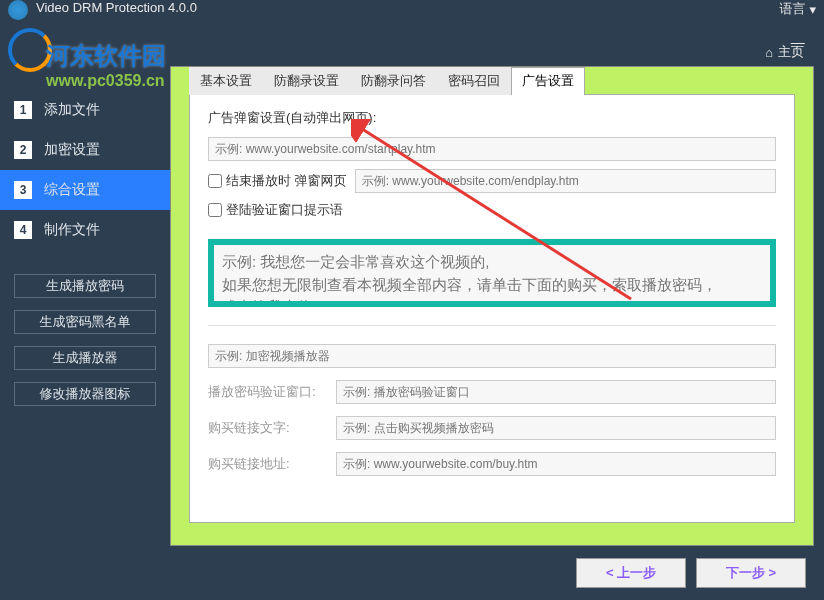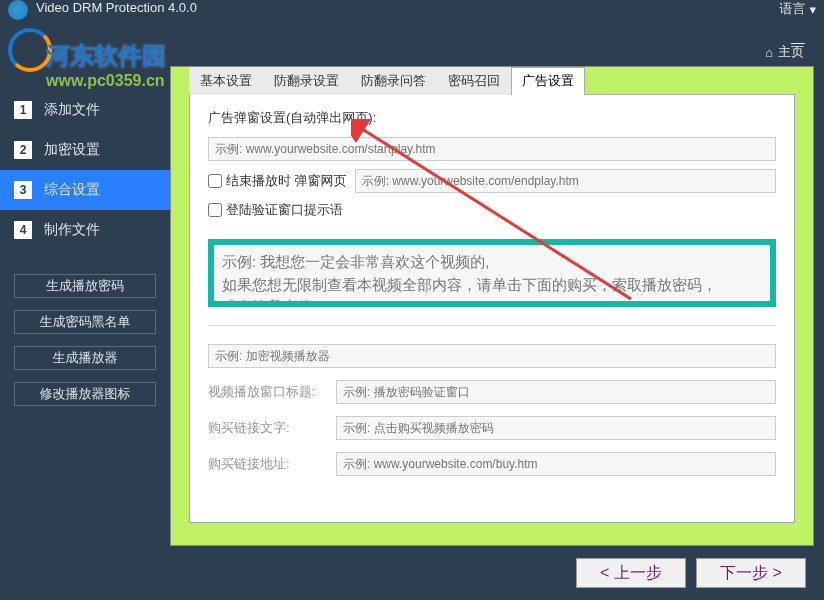--- a/index.html
+++ b/index.html
@@ -47,21 +47,21 @@
     .row input[type="text"] { flex: 1; height: 24px; border: 1px solid #ccc; background: #f7f7f7; padding: 0 6px; font-size: 12px; color: #888; }
     .row input[type="checkbox"] { width: 14px; height: 14px; }
     
     .textarea { width: 100%; height: 68px; border: 6px solid #14b8a6; background: #f7f7f7; padding: 6px 8px; font-size: 15px; color: #888; line-height: 1.5; resize: none; font-family: inherit; }
     
     .row2 { display: flex; align-items: center; margin-bottom: 12px; gap: 16px; }
     .row2 .lbl { width: 112px; font-size: 13px; color: #999; text-align: left; }
     .row2 input { flex: 1; height: 24px; border: 1px solid #ccc; background: #f7f7f7; padding: 0 6px; font-size: 12px; color: #888; }
     
     .footer { position: absolute; bottom: 12px; right: 18px; display: flex; gap: 10px; }
-    .foot-btn { width: 110px; height: 30px; background: #f0f0f0; border: 1px solid #999; font-size: 16px; cursor: pointer; color: #701a75; }
+    .foot-btn { width: 110px; height: 30px; background: #f0f0f0; border: 1px solid #999; font-size: 13px; cursor: pointer; color: #8b5cf6; font-weight: bold; }
     
     .arrow { position: absolute; top: 52px; left: 180px; pointer-events: none; z-index: 10; }
     
     .divider { height: 1px; background: #ddd; margin: 14px 0 18px; }
   </style>
 </head>
 <body>
 
 <div class="titlebar">
   <div class="titlebar-logo"></div>
@@ -151,21 +151,21 @@
       <textarea class="textarea" placeholder="示例: 我想您一定会非常喜欢这个视频的,
 如果您想无限制查看本视频全部内容，请单击下面的购买，索取播放密码，
 或者给我来信[support@gilisoft.com]" style=""></textarea>
 
       <div class="divider"></div>
 
       <div class="row2">
         <input type="text" placeholder="示例: 加密视频播放器" style="">
       </div>
       <div class="row2">
-        <span class="lbl">视频播放窗口标题:</span>
+        <span class="lbl">播放密码验证窗口:</span>
         <input type="text" placeholder="示例: 播放密码验证窗口" style="">
       </div>
       <div class="row2">
         <span class="lbl">购买链接文字:</span>
         <input type="text" placeholder="示例: 点击购买视频播放密码" style="">
       </div>
       <div class="row2">
         <span class="lbl">购买链接地址:</span>
         <input type="text" placeholder="示例: www.yourwebsite.com/buy.htm" style="">
       </div>

